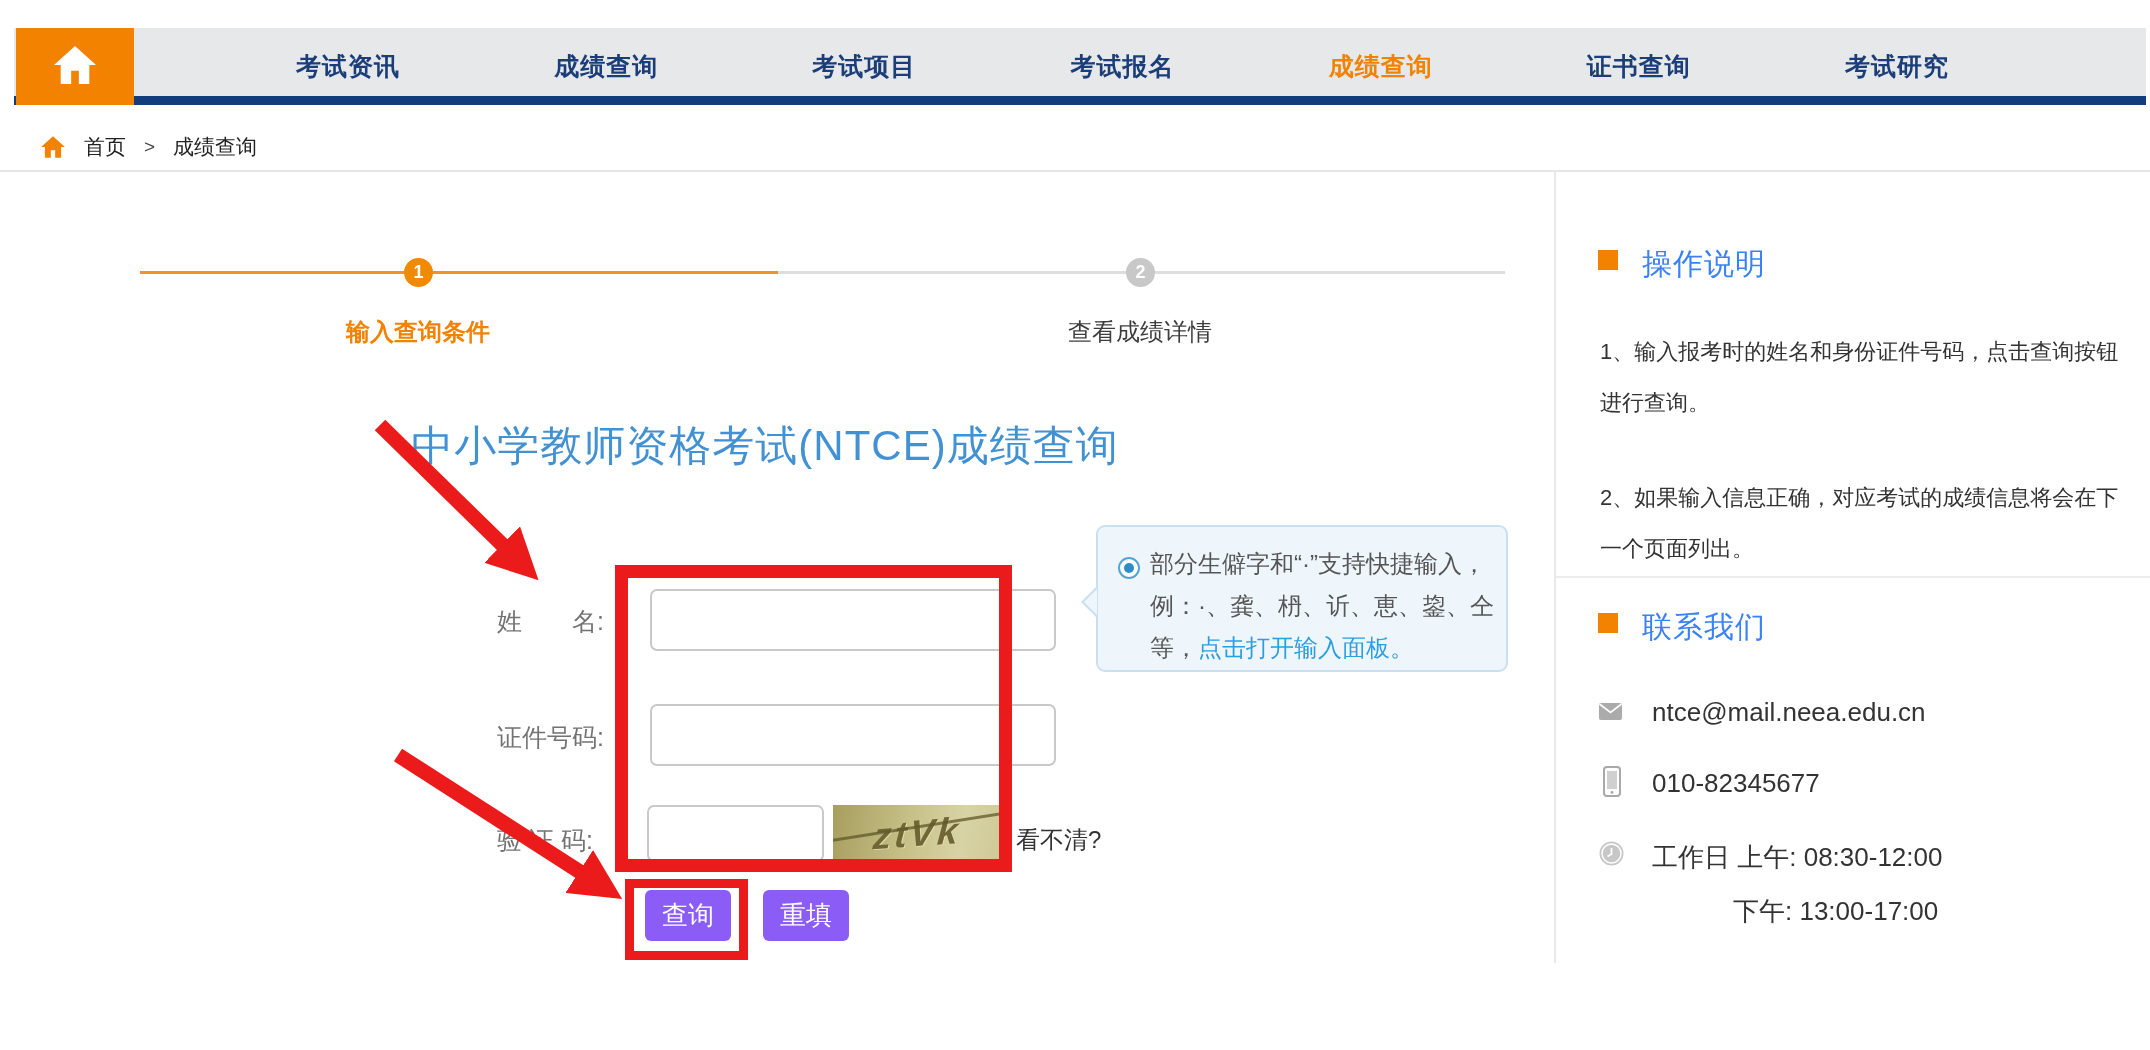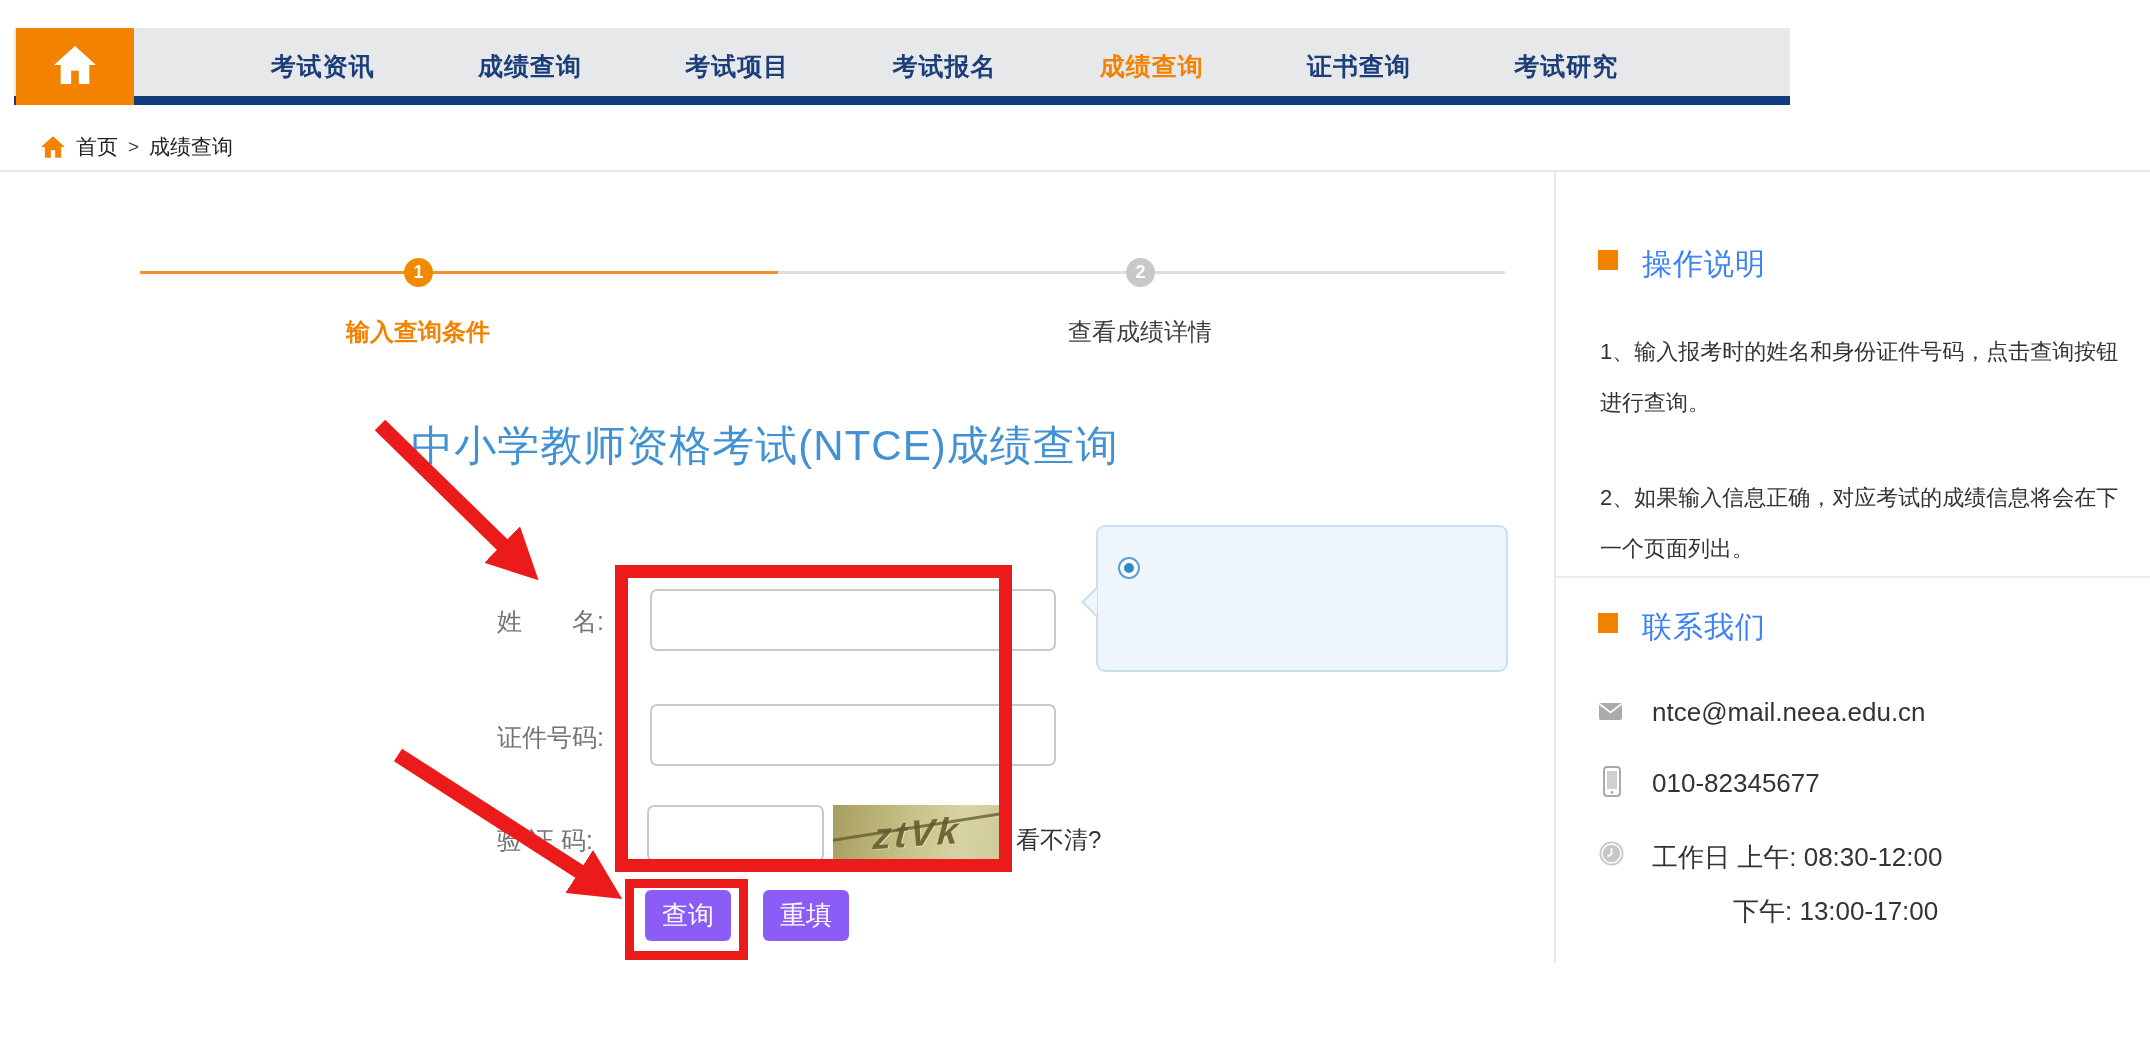--- a/index.html
+++ b/index.html
@@ -3,31 +3,31 @@
 <meta charset="utf-8">
 <style>
   * { margin:0; padding:0; box-sizing:border-box; }
   html,body { background:#fff; }
   #app {
     position:relative; width:2150px; height:1050px; background:#fff;
     font-family:"Liberation Sans","DejaVu Sans",sans-serif; overflow:hidden;
     color:#222;
   }
   
-  .navbar{ position:absolute; left:14px; top:28px; width:1776px; height:77px;
+  .navbar{ position:absolute; left:14px; top:28px; width:2132px; height:77px;
     background:#e7e8ea; border-bottom:9px solid #123d7c; }
   .home-btn{ position:absolute; left:2px; top:0; width:118px; height:77px;
     background:#f28200; display:flex; align-items:center; justify-content:center; cursor:pointer; }
   .nav-items{ position:absolute; left:205px; right:120px; top:0; height:77px; display:flex; }
   .nav-item{ flex:1; display:flex; align-items:center; justify-content:center;
     font-size:25px; font-weight:bold; color:#1b3e79; cursor:pointer; letter-spacing:1px; }
   .nav-item.active{ color:#f28200; }
   
   .breadcrumb{ position:absolute; left:40px; top:130px; height:34px; display:flex;
-    align-items:center; gap:10px; font-size:21px; color:#222; }
+    align-items:center; gap:18px; font-size:21px; color:#222; }
   .crumb-sep{ color:#444; font-size:19px; }
   .divider-main{ position:absolute; left:0; top:170px; width:2150px; height:2px; background:#e6e6e6; }
   
   .step-line-orange{ position:absolute; left:140px; top:271px; width:638px; height:3px; background:#f0932a; }
   .step-line-gray{ position:absolute; left:778px; top:271px; width:727px; height:3px; background:#dedede; }
   .step-circle{ position:absolute; top:258px; width:29px; height:29px; border-radius:50%;
     color:#fff; font-size:18px; font-weight:bold; display:flex; align-items:center; justify-content:center; }
   .step-circle.c1{ left:404px; background:#f28a00; }
   .step-circle.c2{ left:1126px; background:#c8c8c8; }
   .step-label{ position:absolute; top:316px; width:240px; text-align:center; font-size:24px; }
@@ -142,20 +142,23 @@
   <input class="f-input i3" type="text" value="" style="">
   <div class="captcha">
     <span class="captcha-text">ztVk</span>
   </div>
   <span class="captcha-refresh">看不清?</span>
   <button class="btn query">查询</button>
   <button class="btn reset">重填</button>
 
   <div class="tooltip">
     <span class="radio-icon"></span>
+    <div class="tooltip-body">
+      <span>部分生僻字和“·”支持快捷输入，例：·、龚、枬、䜣、恵、鋆、仝等，</span><span class="tooltip-link">点击打开输入面板。</span>
+    </div>
   </div>
 
   <div class="divider-vert"></div>
   <div class="sb-bullet b1"></div>
   <div class="sb-heading h1">操作说明</div>
   <div class="sb-para p1">1、输入报考时的姓名和身份证件号码，点击查询按钮进行查询。</div>
   <div class="sb-para p2">2、如果输入信息正确，对应考试的成绩信息将会在下一个页面列出。</div>
   <div class="sb-divider"></div>
   <div class="sb-bullet b2"></div>
   <div class="sb-heading h2">联系我们</div>

